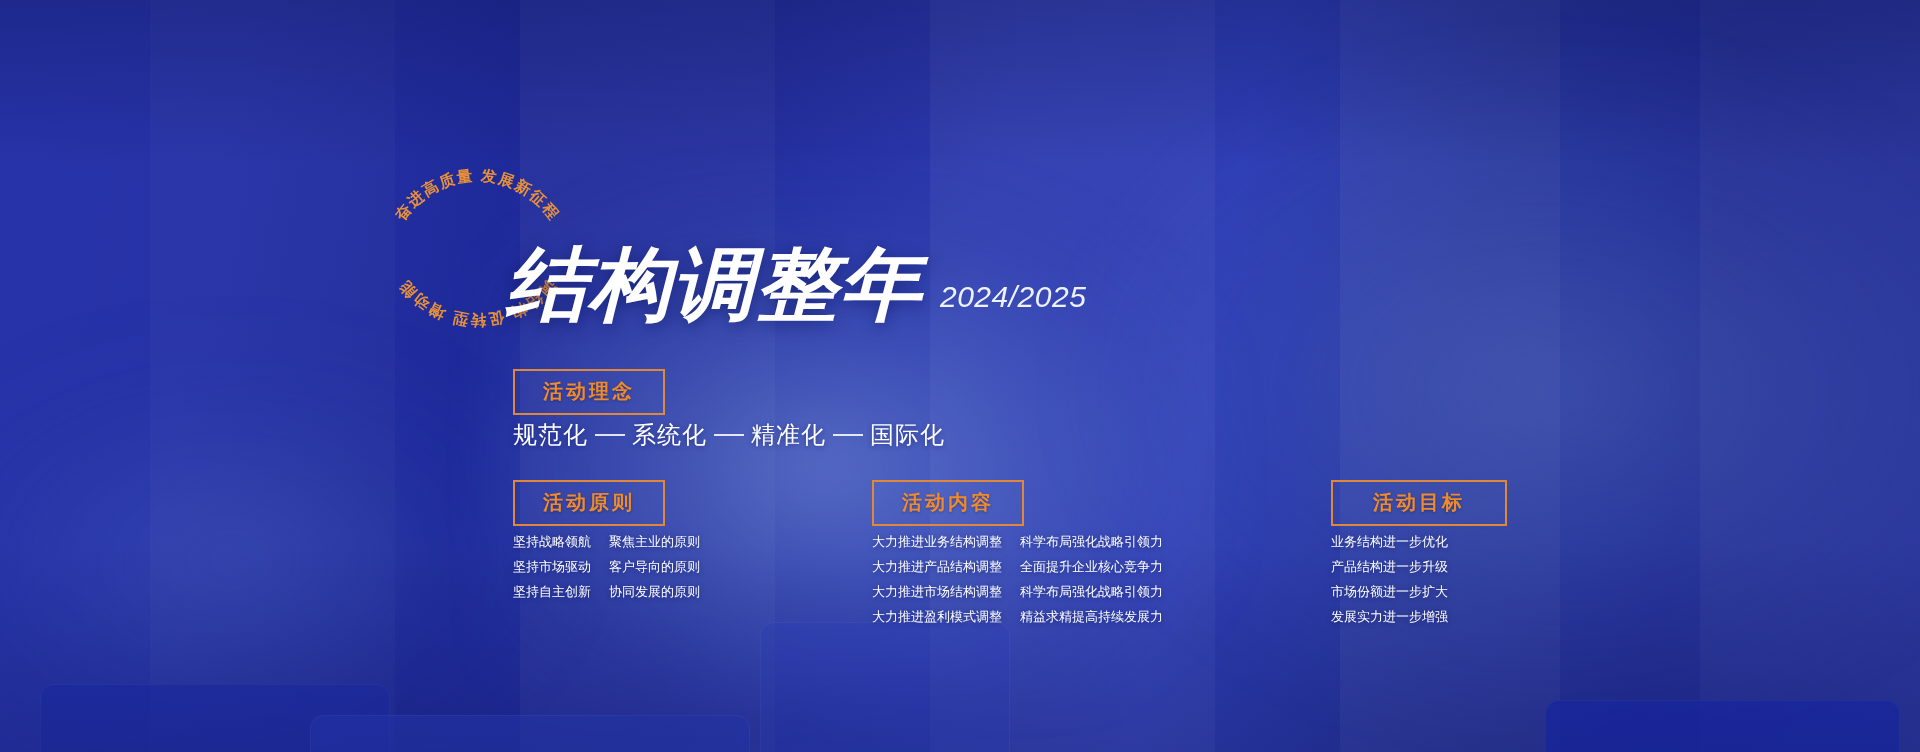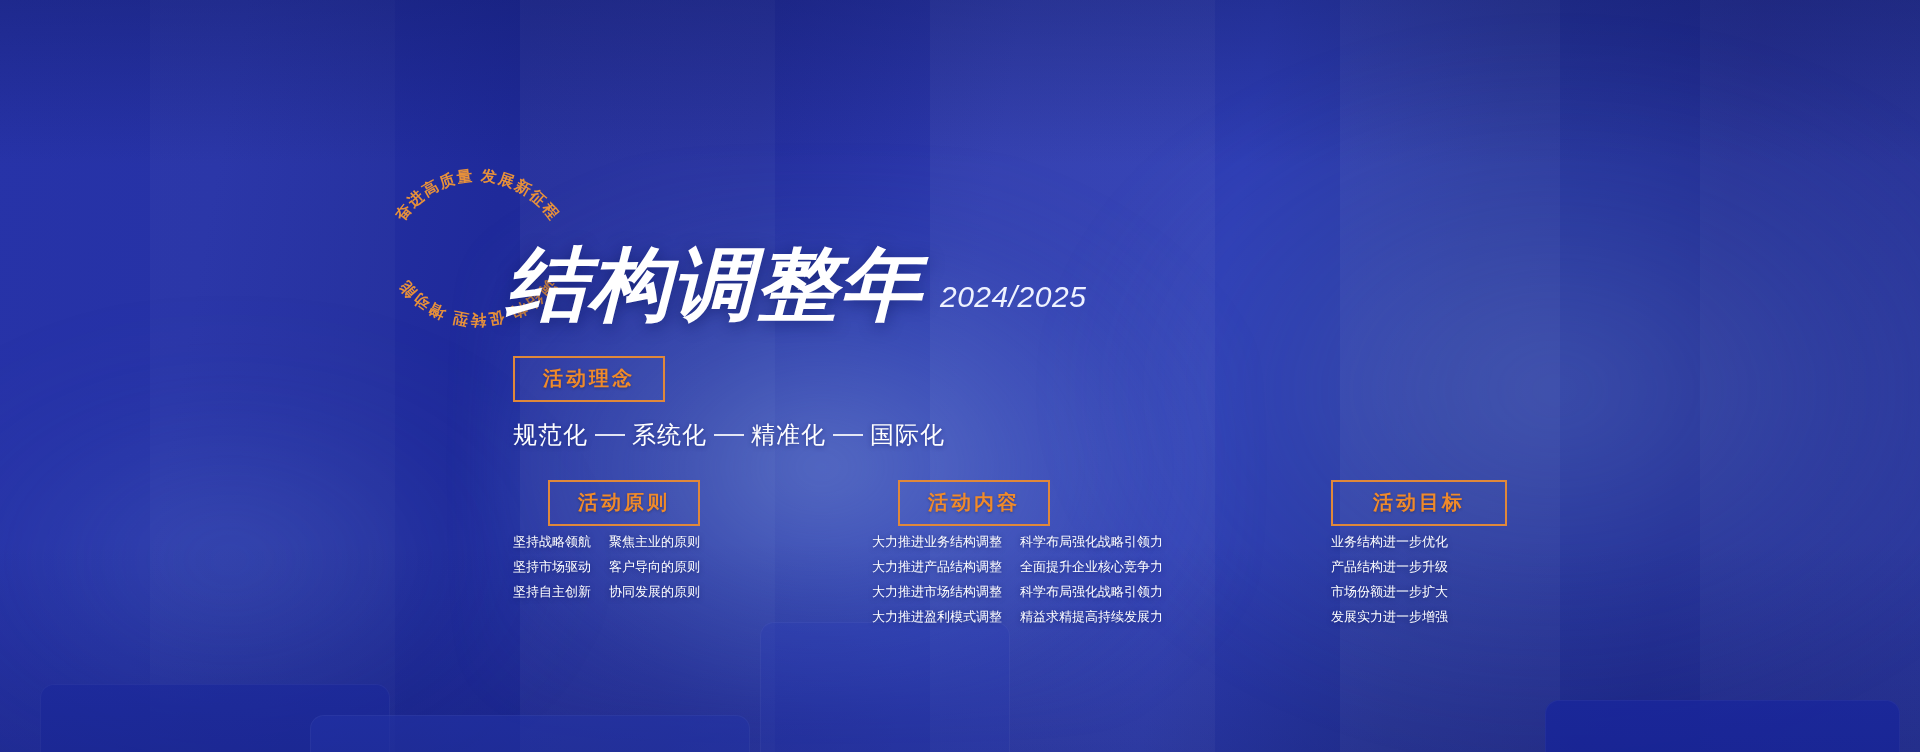--- a/index.html
+++ b/index.html
@@ -171,23 +171,23 @@
     color: #f08a2a;
     font-size: 20px;
     font-weight: 700;
     letter-spacing: 3px;
     text-align: center;
     padding: 7px 0 8px 0;
     box-sizing: border-box;
     background: rgba(255,255,255,0.02);
     text-shadow: 0 1px 3px rgba(0,0,0,0.28);
   }
-  #badge-concept   { left: 513px;  top: 356px; width: 152px; }
-  #badge-principle { left: 513px;  top: 480px; width: 152px; margin-left: 35px; }
-  #badge-content   { left: 872px;  top: 480px; width: 152px; margin-left: 26px; }
+  #badge-concept   { left: 513px;  top: 369px; width: 152px; }
+  #badge-principle { left: 513px;  top: 480px; width: 152px; }
+  #badge-content   { left: 872px;  top: 480px; width: 152px; }
   #badge-goal      { left: 1331px; top: 480px; width: 176px; }
 
   
   #concept-line {
     position: absolute;
     left: 513px;
     top: 419px;
     display: flex;
     align-items: center;
     gap: 7px;

